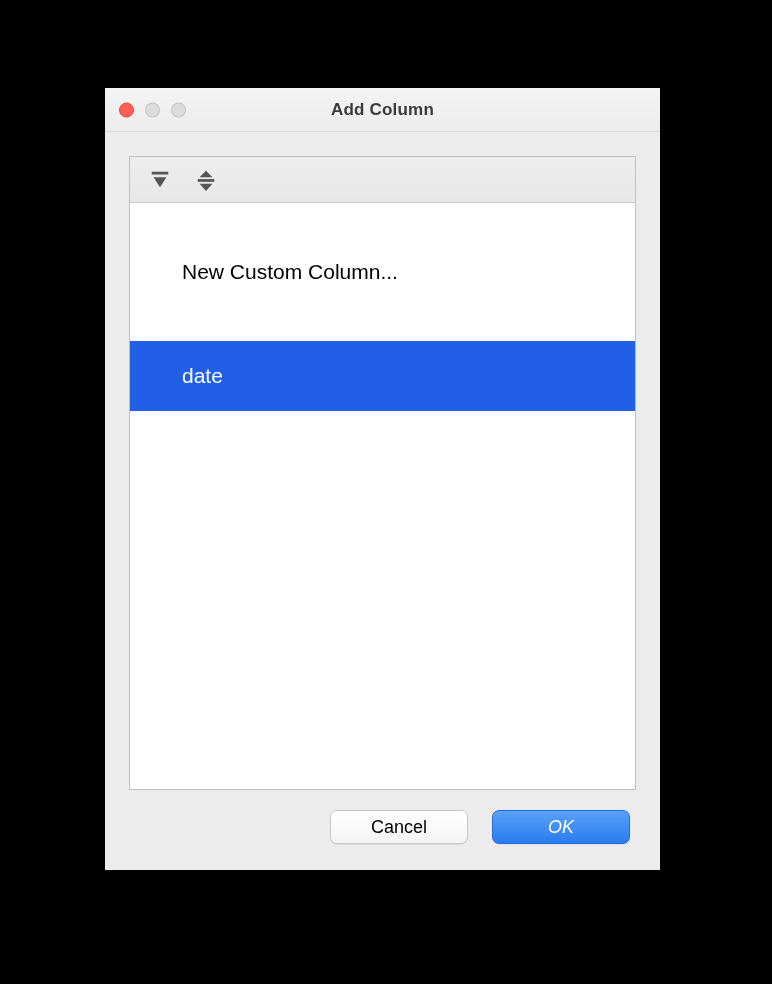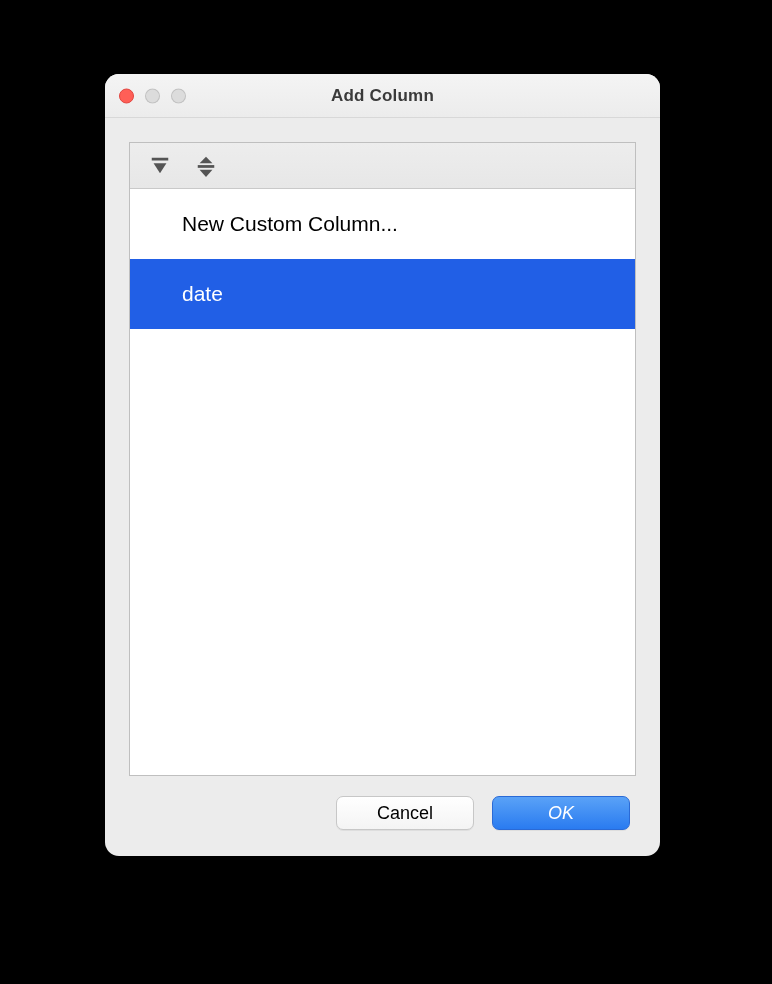--- a/index.html
+++ b/index.html
@@ -6,25 +6,25 @@
     body {
       width: 772px;
       height: 984px;
       background: #000;
       font-family: -apple-system, BlinkMacSystemFont, "Helvetica Neue", Arial, sans-serif;
       position: relative;
     }
     .window {
       position: absolute;
       left: 105px;
-      top: 74px;
+      top: 88px;
       width: 555px;
       height: 782px;
       background: #ececec;
-      border-radius: 14px;
+      border-radius: 0;
       box-shadow: 0 20px 60px rgba(0,0,0,0.5), 0 0 0 1px rgba(0,0,0,0.12);
       display: flex;
       flex-direction: column;
       overflow: hidden;
     }
     .titlebar {
       height: 44px;
       display: flex;
       align-items: center;
       position: relative;
@@ -87,31 +87,32 @@
       overflow: auto;
     }
     .row {
       height: 70px;
       display: flex;
       align-items: center;
       padding-left: 52px;
       font-size: 21px;
       color: #000;
       cursor: default;
+      margin-top: 34px;
     }
     .row.selected {
       background: #215fe6;
       color: #fff;
     }
     .footer {
       height: 62px;
       display: flex;
       align-items: center;
       justify-content: flex-end;
-      gap: 18px;
+      gap: 24px;
       padding-right: 6px;
       padding-top: 12px;
     }
     .btn {
       min-width: 138px;
       height: 34px;
       border-radius: 7px;
       font-size: 18px;
       border: 1px solid #c7c7c7;
       background: linear-gradient(#ffffff,#f4f4f4);

